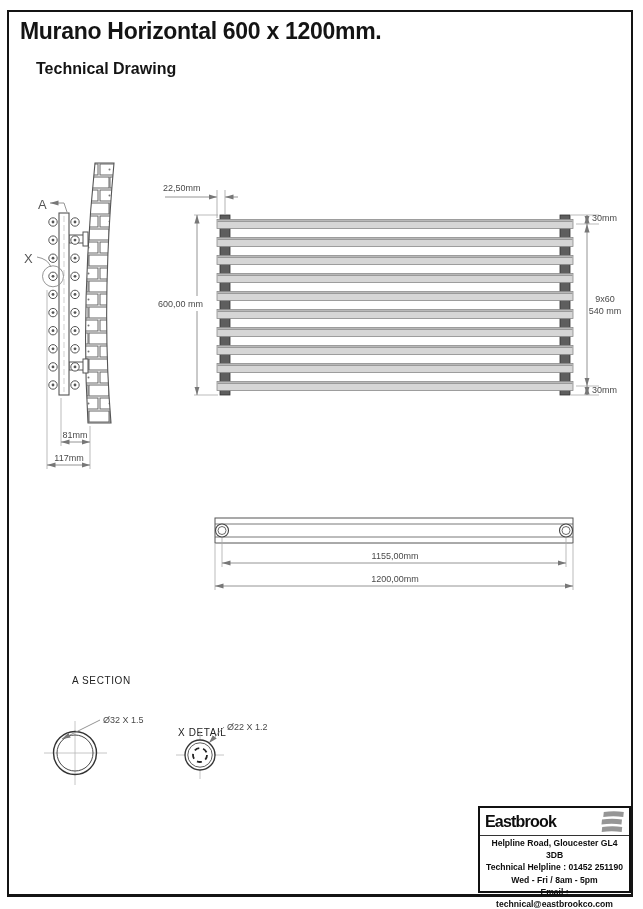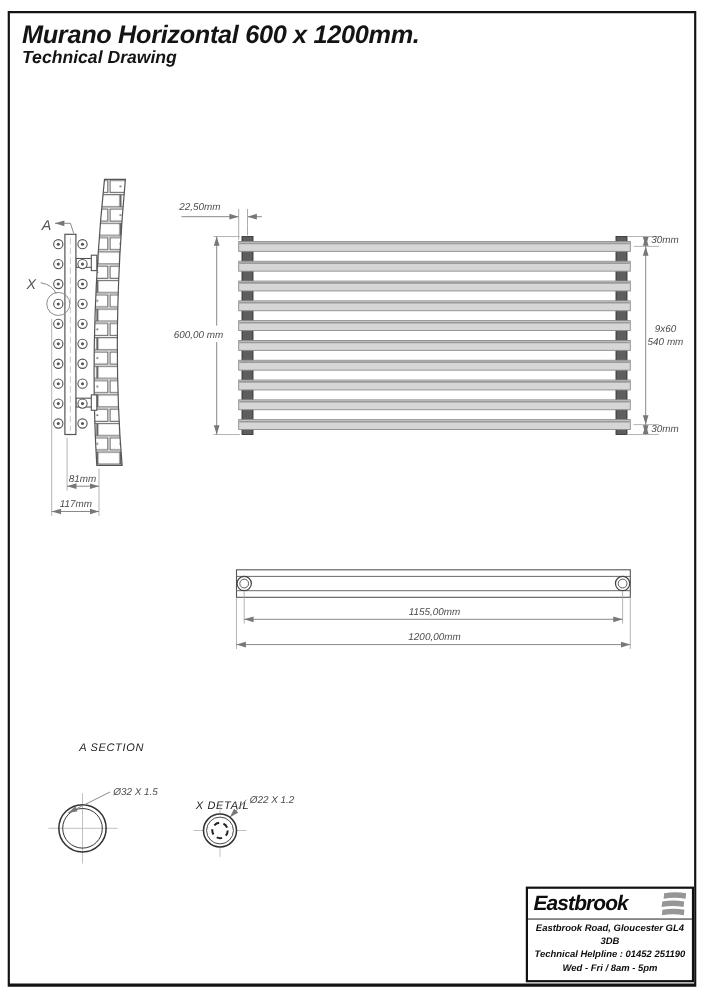--- a/index.html
+++ b/index.html
@@ -1,31 +1,31 @@
 <!DOCTYPE html>
 <html><head>
 <meta charset="utf-8">
 <style>
   html,body{margin:0;padding:0;background:#fff;}
   #stage{position:relative;width:643px;height:909px;background:#fff;overflow:hidden;
-         font-family:"Liberation Sans",sans-serif;color:#141414;font-style:italic;}
+         font-family:"Liberation Sans",sans-serif;color:#141414;}
   .page-border{position:absolute;left:7px;top:10px;width:626px;height:887px;
                border:2px solid #141414;border-bottom-width:3px;box-sizing:border-box;}
   .title-block{position:absolute;left:20px;top:18px;}
   .title-block h1{margin:0;font-size:23px;line-height:26px;font-weight:bold;letter-spacing:-0.3px;}
-  .title-block h2{margin:0;font-size:16px;line-height:18px;font-weight:bold;}
+  .title-block h2{margin:16px;font-size:16px;line-height:18px;font-weight:bold;}
   .abs{position:absolute;}
   .sec-title{font-size:10px;letter-spacing:0.6px;color:#222;}
   svg text{font-family:"Liberation Sans",sans-serif;font-size:9px;fill:#4a4a4a;}
   svg .marker-label{font-size:13px;fill:#555;}
   .footer-box{position:absolute;left:478px;top:806px;width:153px;height:87px;
               border:2px solid #111;box-sizing:border-box;background:#fff;}
   .logo-row{display:flex;align-items:center;justify-content:space-between;
             padding:2px 5px 1px 5px;border-bottom:1px solid #333;}
-  .brand{font-size:19px;font-weight:bold;letter-spacing:-0.8px;color:#0d0d0d;}
+  .brand{font-size:16px;font-weight:bold;letter-spacing:-0.8px;color:#0d0d0d;}
   .footer-lines{padding:1px 2px;}
   .footer-lines div{font-size:8.6px;font-weight:bold;text-align:center;line-height:12.2px;color:#0d0d0d;}
 </style>
 </head>
 <body>
 
 <div id="stage">
 
   <svg width="0" height="0" style="position:absolute">
     <defs>
@@ -230,19 +230,20 @@
       <span class="brand">Eastbrook</span>
       <svg width="24" height="24" viewBox="0 0 24 24">
         <g transform="skewX(-6) translate(3,0)" fill="#969696">
           <path d="M1,2 Q 11,0.5 21,2 L21,7 Q 11,5.5 1,7 Z"></path>
           <path d="M0,9.5 Q 10,8 20,9.5 L20,14.5 Q 10,13 0,14.5 Z"></path>
           <path d="M1,17 Q 11,15.5 21,17 L21,22 Q 11,20.5 1,22 Z"></path>
         </g>
       </svg>
     </div>
     <div class="footer-lines">
-      <div>Eastbrook Road, Gloucester GL4 3DB</div>
+      <div>Helpline Road, Gloucester GL4 3DB</div>
       <div>Technical Helpline : 01452 251190</div>
       <div>Wed - Fri / 8am - 5pm</div>
+      <div>Email : technical@eastbrookco.com</div>
     </div>
   </div>
 
 </div>
 
 </body></html>

